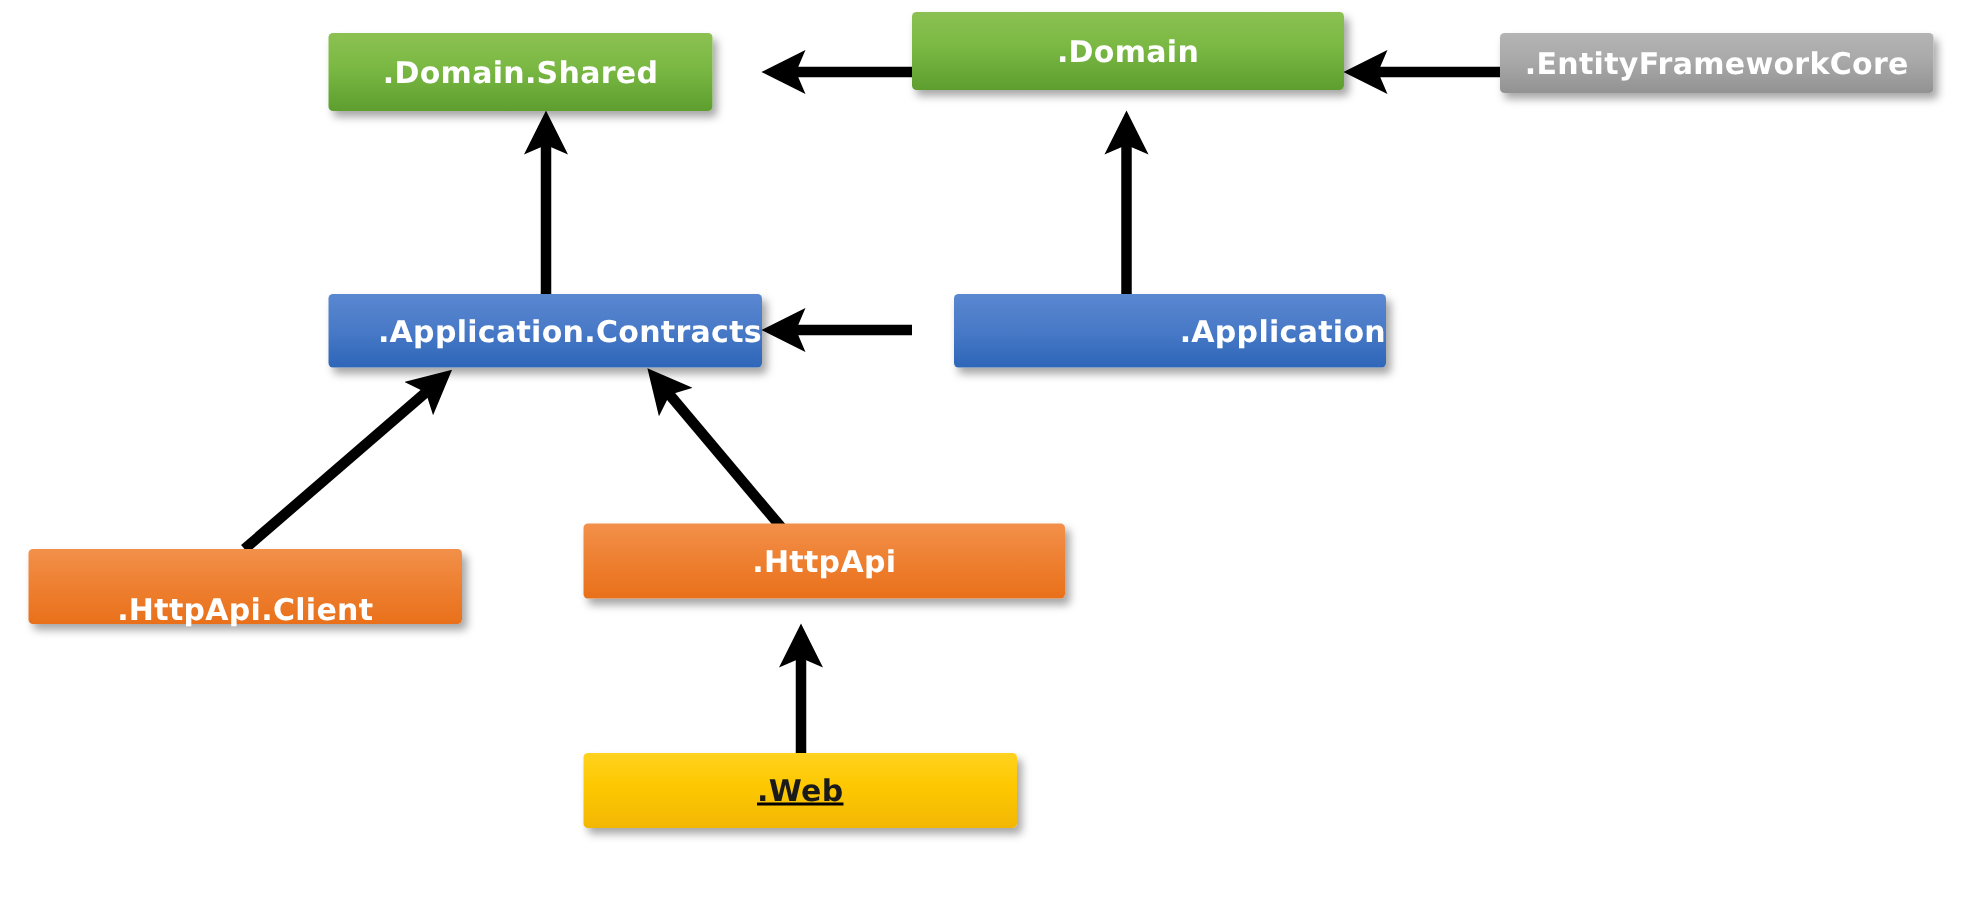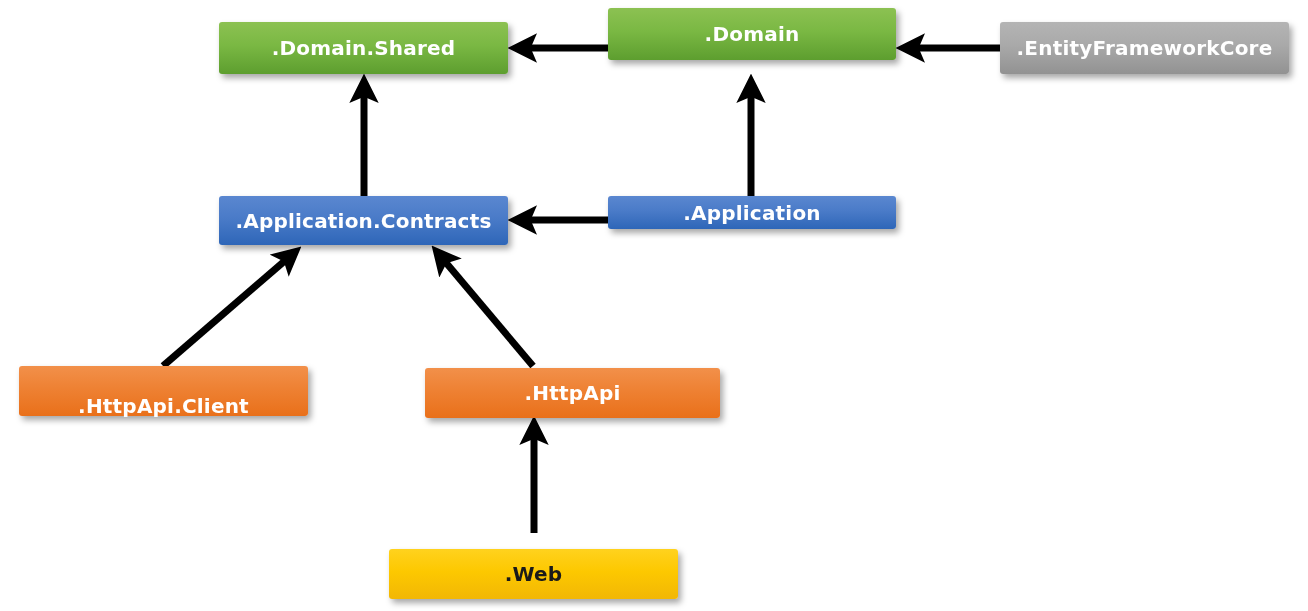--- a/index.html
+++ b/index.html
@@ -45,20 +45,21 @@
   }
   .theme-green .label{color:#ffffff;}
 
   .theme-gray{
     background:linear-gradient(180deg,#b4b4b4 0%,#a9a9a9 45%,#929292 100%);
   }
   .theme-gray .label{color:#ffffff;}
 
   .theme-blue{
     background:linear-gradient(180deg,#5a87d0 0%,#4a7bc8 45%,#2e66b8 100%);
+    justify-content:flex-end;
   }
   .theme-blue .label{color:#ffffff;}
 
   .theme-orange{
     background:linear-gradient(180deg,#f2904a 0%,#ee8133 45%,#e9701a 100%);
   }
   .theme-orange .label{color:#ffffff;}
 
   .theme-yellow{
     background:linear-gradient(180deg,#ffd21e 0%,#fdc800 45%,#f2b705 100%);
@@ -82,39 +83,39 @@
         <line x1="364" y1="196" x2="364" y2="82" stroke="#000000" stroke-width="7" marker-end="url(#arrowhead)"></line>
         <line x1="751" y1="196" x2="751" y2="82" stroke="#000000" stroke-width="7" marker-end="url(#arrowhead)"></line>
         <line x1="608" y1="220" x2="516" y2="220" stroke="#000000" stroke-width="7" marker-end="url(#arrowhead)"></line>
         <line x1="163" y1="366" x2="295" y2="252" stroke="#000000" stroke-width="7" marker-end="url(#arrowhead)"></line>
         <line x1="533" y1="366" x2="437" y2="252" stroke="#000000" stroke-width="7" marker-end="url(#arrowhead)"></line>
         <line x1="534" y1="533" x2="534" y2="424" stroke="#000000" stroke-width="7" marker-end="url(#arrowhead)"></line>
       </g>
   </svg>
 
   <div id="nodes">
-      <div class="node theme-green" style="left: 219px; top: 22px; width: 289px; height: 52px;">
+      <div class="node theme-green" style="left: 219px; top: 22px; width: 256px; height: 52px;">
         <span class="label">.Domain.Shared</span>
       </div>
       <div class="node theme-green" style="left: 608px; top: 8px; width: 288px; height: 52px;">
         <span class="label">.Domain</span>
       </div>
-      <div class="node theme-gray" style="left: 1000px; top: 22px; width: 289px; height: 52px;">
+      <div class="node theme-gray" style="left: 1000px; top: 22px; width: 289px; height: 40px;">
         <span class="label">.EntityFrameworkCore</span>
       </div>
       <div class="node theme-blue" style="left: 219px; top: 196px; width: 289px; height: 49px;">
         <span class="label">.Application.Contracts</span>
       </div>
-      <div class="node theme-blue" style="left: 608px; top: 196px; width: 288px; height: 33px;">
+      <div class="node theme-blue" style="left: 636px; top: 196px; width: 288px; height: 49px;">
         <span class="label">.Application</span>
       </div>
       <div class="node theme-orange" style="left: 19px; top: 366px; width: 289px; height: 50px; align-items: flex-end;">
         <span class="label">.HttpApi.Client</span>
       </div>
-      <div class="node theme-orange" style="left: 389px; top: 368px; width: 295px; height: 50px; margin-left: 36px;">
+      <div class="node theme-orange" style="left: 389px; top: 349px; width: 321px; height: 50px;">
         <span class="label">.HttpApi</span>
       </div>
-      <div class="node theme-yellow" style="left: 389px; top: 549px; width: 289px; height: 50px;">
+      <div class="node theme-yellow" style="left: 389px; top: 502px; width: 289px; height: 50px; text-decoration: underline;">
         <span class="label">.Web</span>
       </div>
     </div>
 
 </div>
 
 </body></html>

